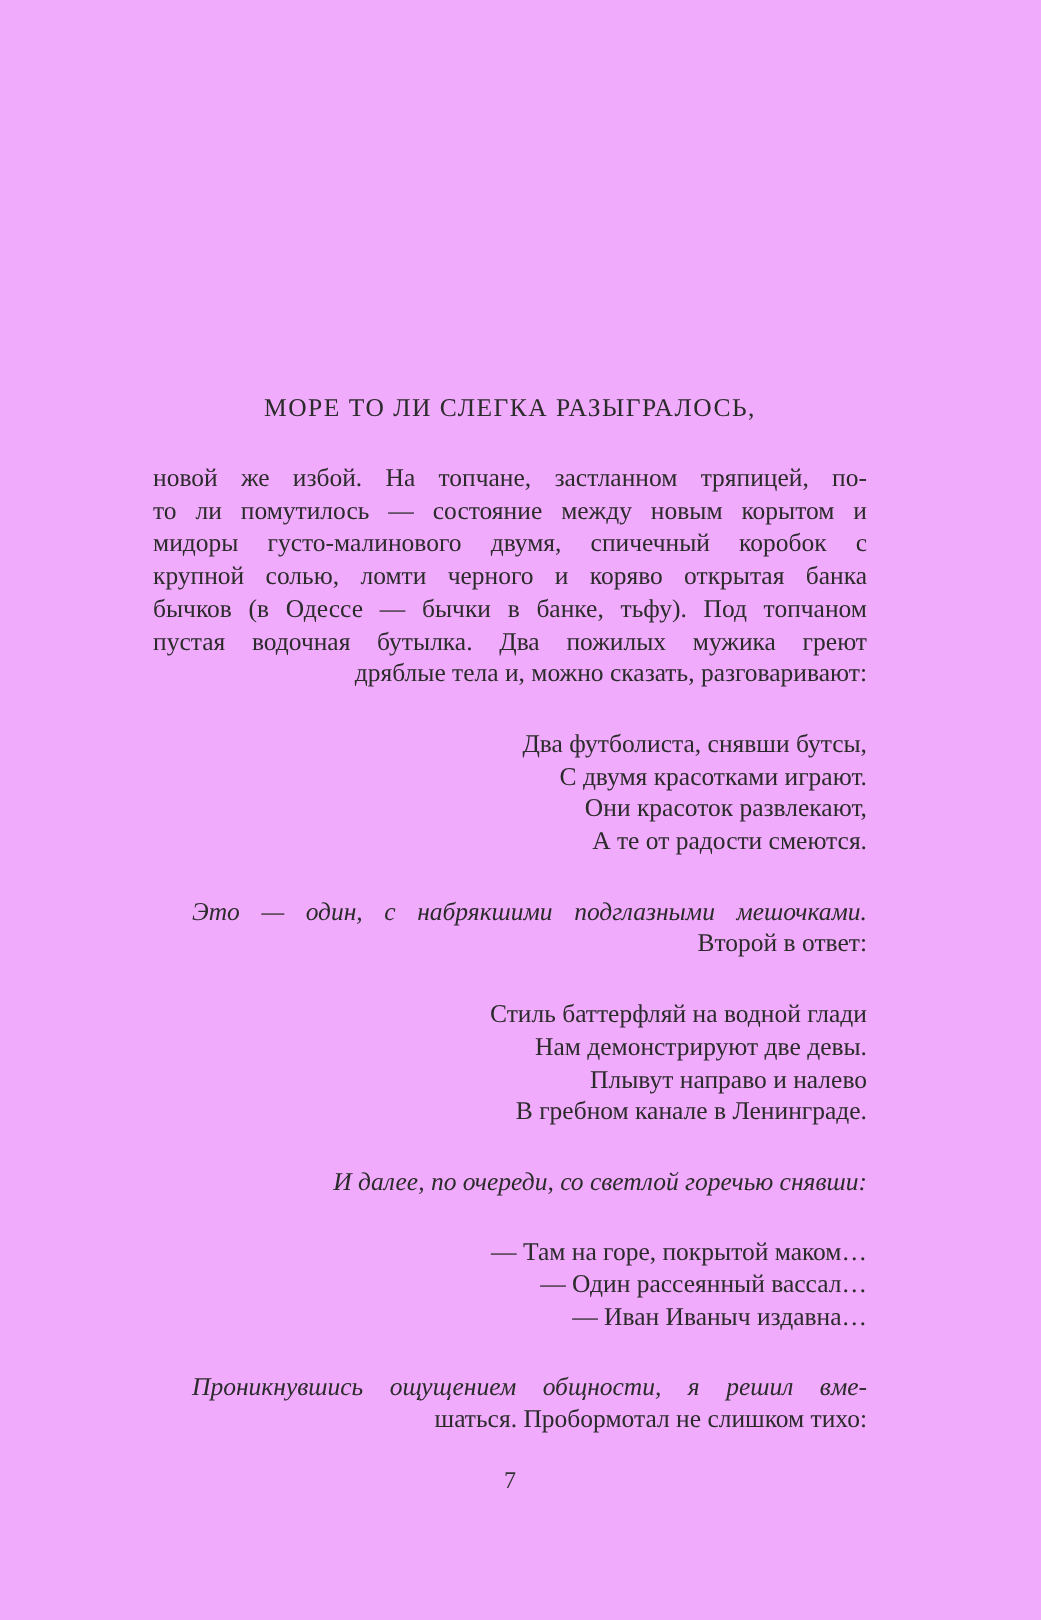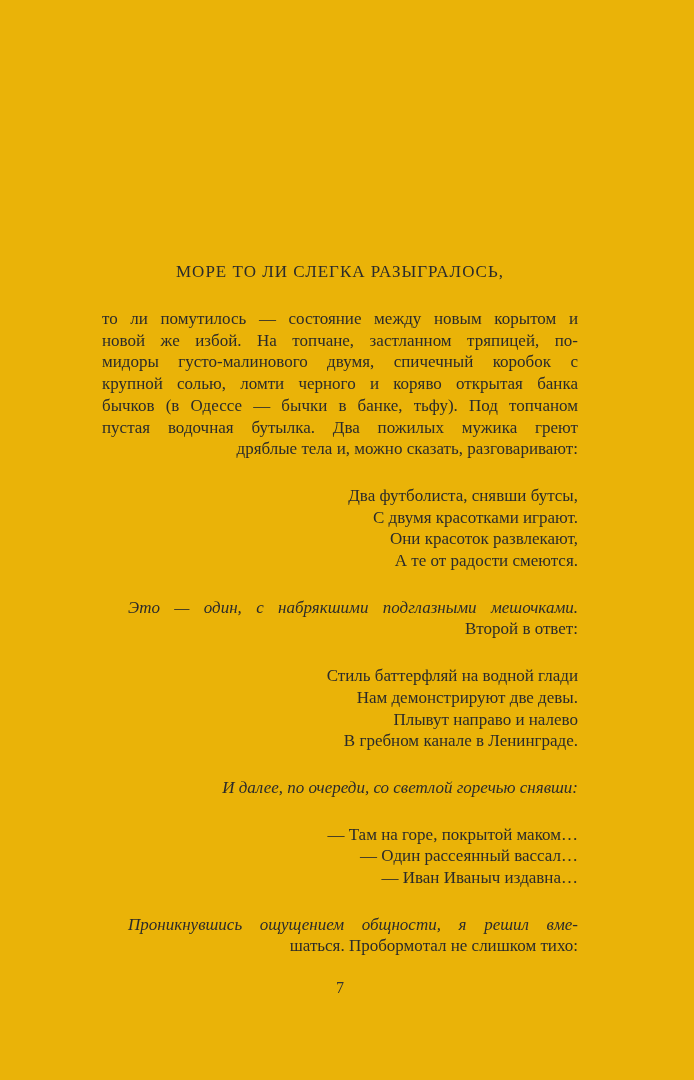--- a/index.html
+++ b/index.html
@@ -4,21 +4,21 @@
 <style>
   html, body {
     margin: 0;
     padding: 0;
     background: #fcfcfc;
   }
   .page {
     position: relative;
     width: 694px;
     height: 1080px;
-    background: #eab308;
+    background: #f0abfc;
     overflow: hidden;
     font-family: "Liberation Serif", "DejaVu Serif", serif;
     color: #2b2b2b;
   }
   .text-block {
     position: absolute;
     left: 102px;
     top: 261px;
     width: 476px;
     font-size: 17px;
@@ -66,22 +66,22 @@
 </style>
 </head>
 <body>
 
 <div class="page">
   <main class="text-block">
 
     <h1 class="title">МОРЕ ТО ЛИ СЛЕГКА РАЗЫГРАЛОСЬ,</h1>
 
     <section class="block">
+      <div class="jline">новой же избой. На топчане, застланном тряпицей, по-</div>
       <div class="jline">то ли помутилось — состояние между новым корытом и</div>
-      <div class="jline">новой же избой. На топчане, застланном тряпицей, по-</div>
       <div class="jline">мидоры густо-малинового двумя, спичечный коробок с</div>
       <div class="jline">крупной солью, ломти черного и коряво открытая банка</div>
       <div class="jline">бычков (в Одессе — бычки в банке, тьфу). Под топчаном</div>
       <div class="jline">пустая водочная бутылка. Два пожилых мужика греют</div>
       <div class="lline">дряблые тела и, можно сказать, разговаривают:</div>
     </section>
 
     <section class="block verse">
       <div class="lline">Два футболиста, снявши бутсы,</div>
       <div class="lline">С двумя красотками играют.</div>

